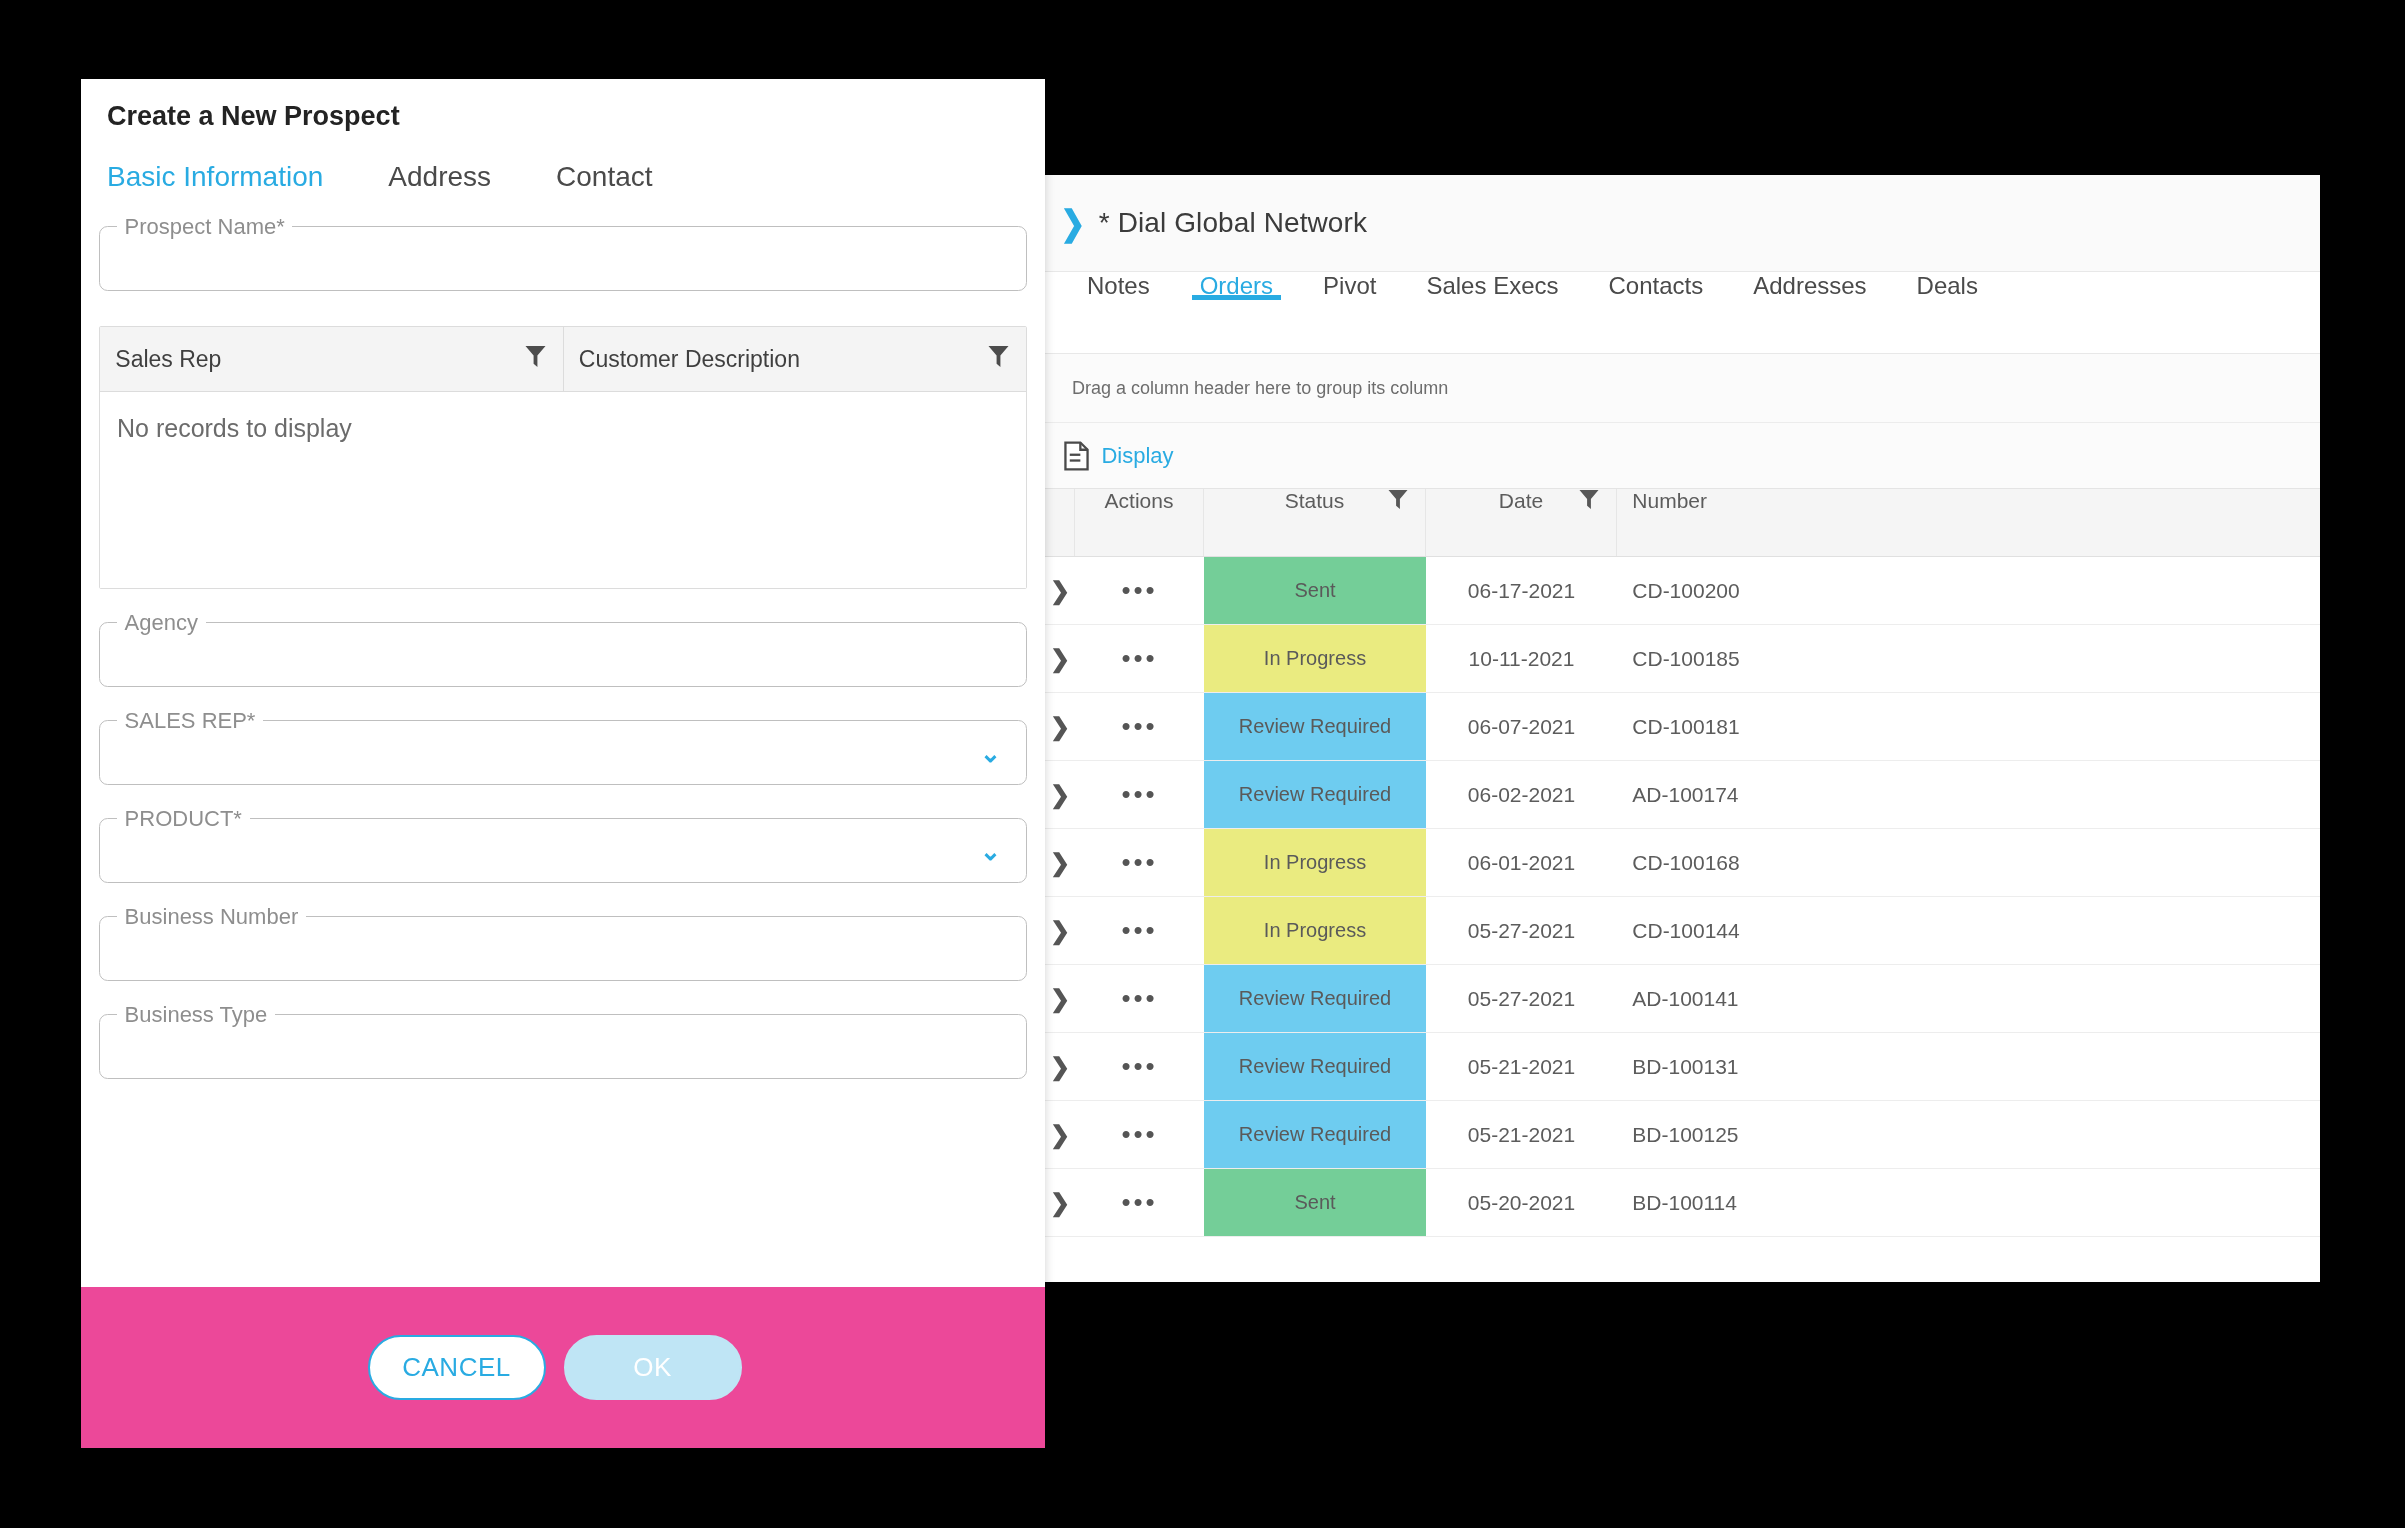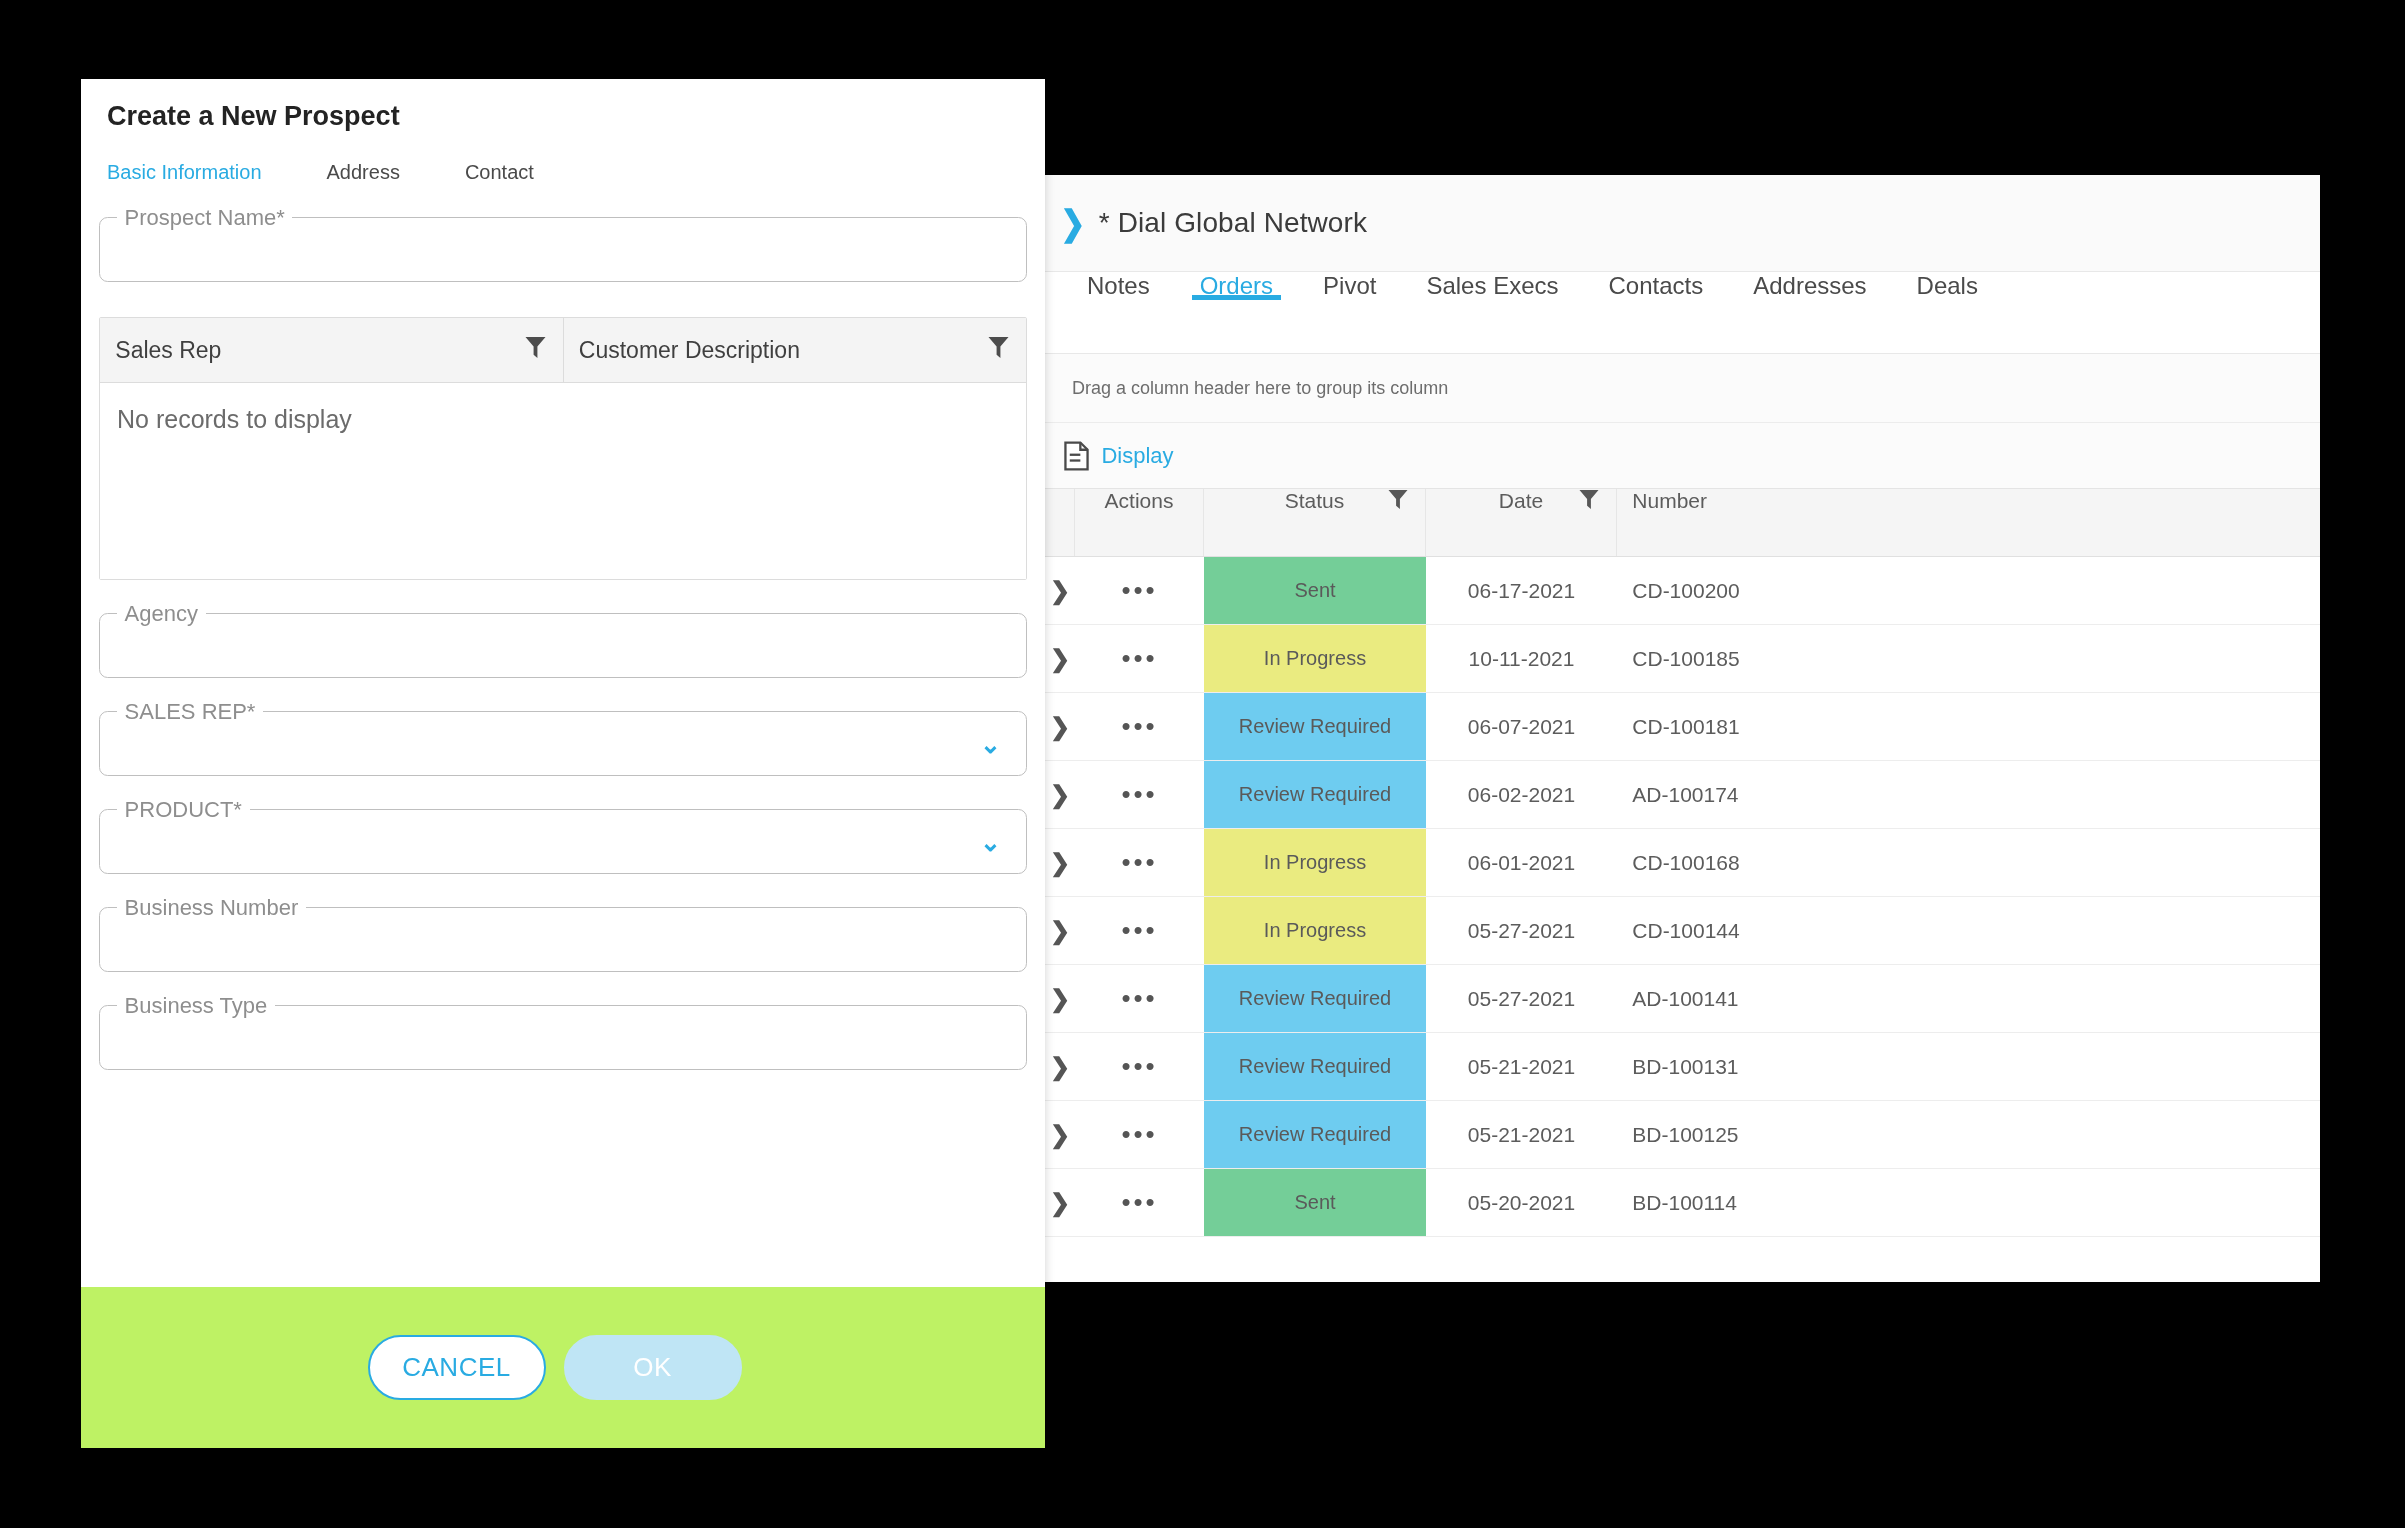--- a/index.html
+++ b/index.html
@@ -159,21 +159,21 @@
     font-weight: bold;
     color: #232323;
     padding: 22px 0 0 26px;
   }
   .dlg-tabs {
     display: flex;
     padding: 29px 0 0 26px;
     gap: 0;
   }
   .dtab {
-    font-size: 20px;
+    font-size: 28px;
     color: #4a4a4a;
     padding-right: 65px;
     cursor: pointer;
     white-space: nowrap;
   }
   .dtab.active { color: #29abe2; }
 
   .dlg-body { padding: 0 18px; flex: 1; }
 
   
@@ -240,21 +240,21 @@
     font-size: 25px;
     color: #6b6b6b;
   }
 
   .dlg-footer {
     height: 161px;
     display: flex;
     align-items: center;
     justify-content: center;
     gap: 18px;
-    background: #bef264;
+    background: #ec4899;
     padding-right: 17px;
   }
   .btn {
     border-radius: 32.5px;
     height: 65px;
     min-width: 178px;
     display: flex;
     align-items: center;
     justify-content: center;
     font-size: 26px;

